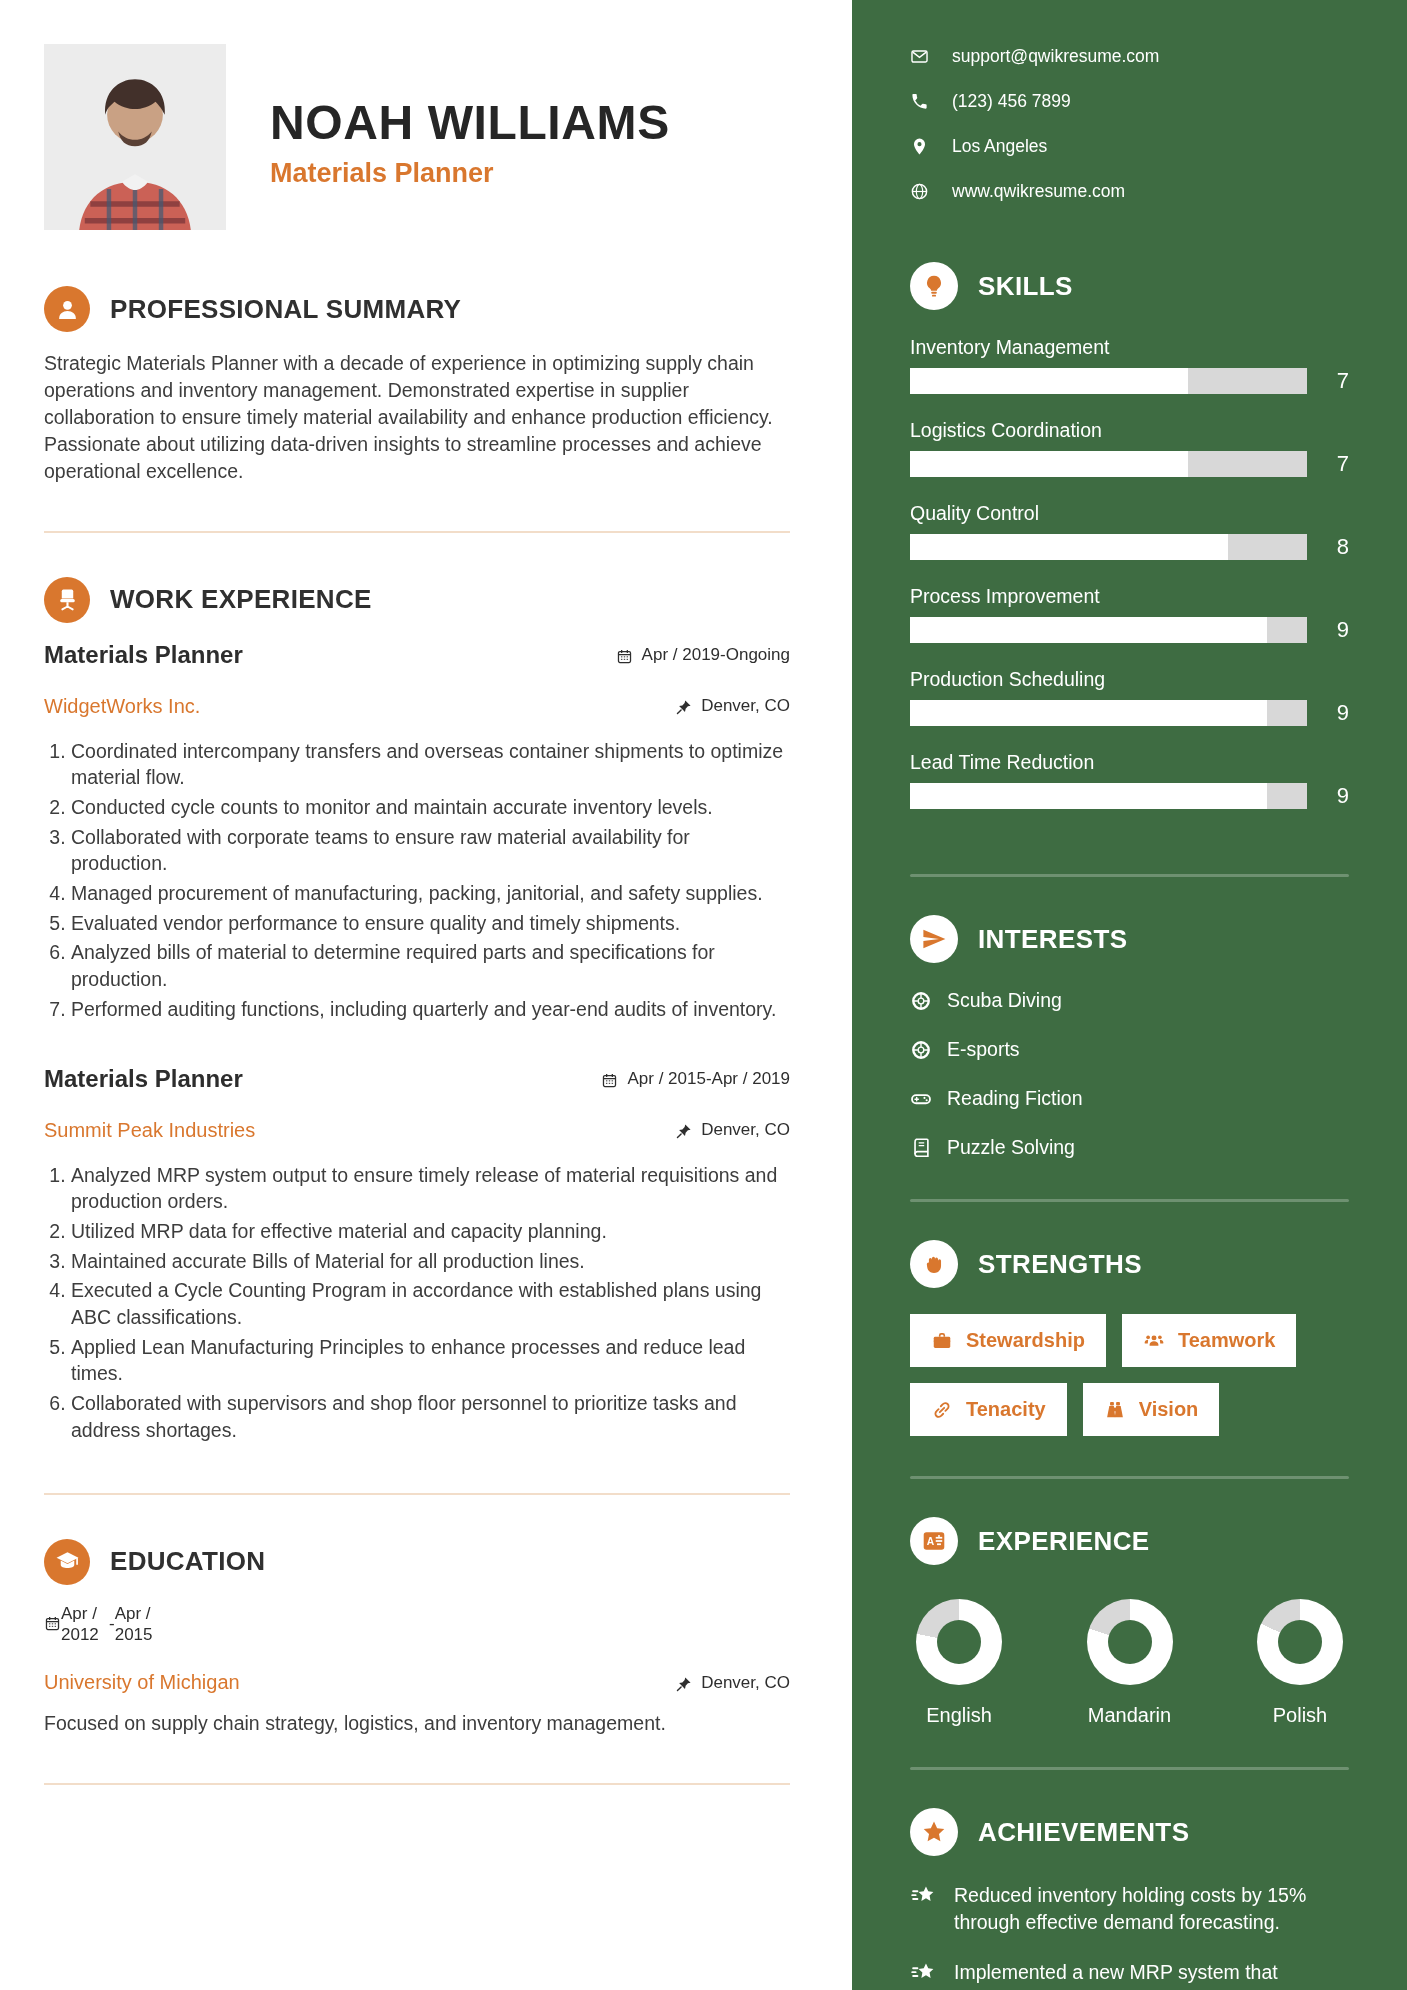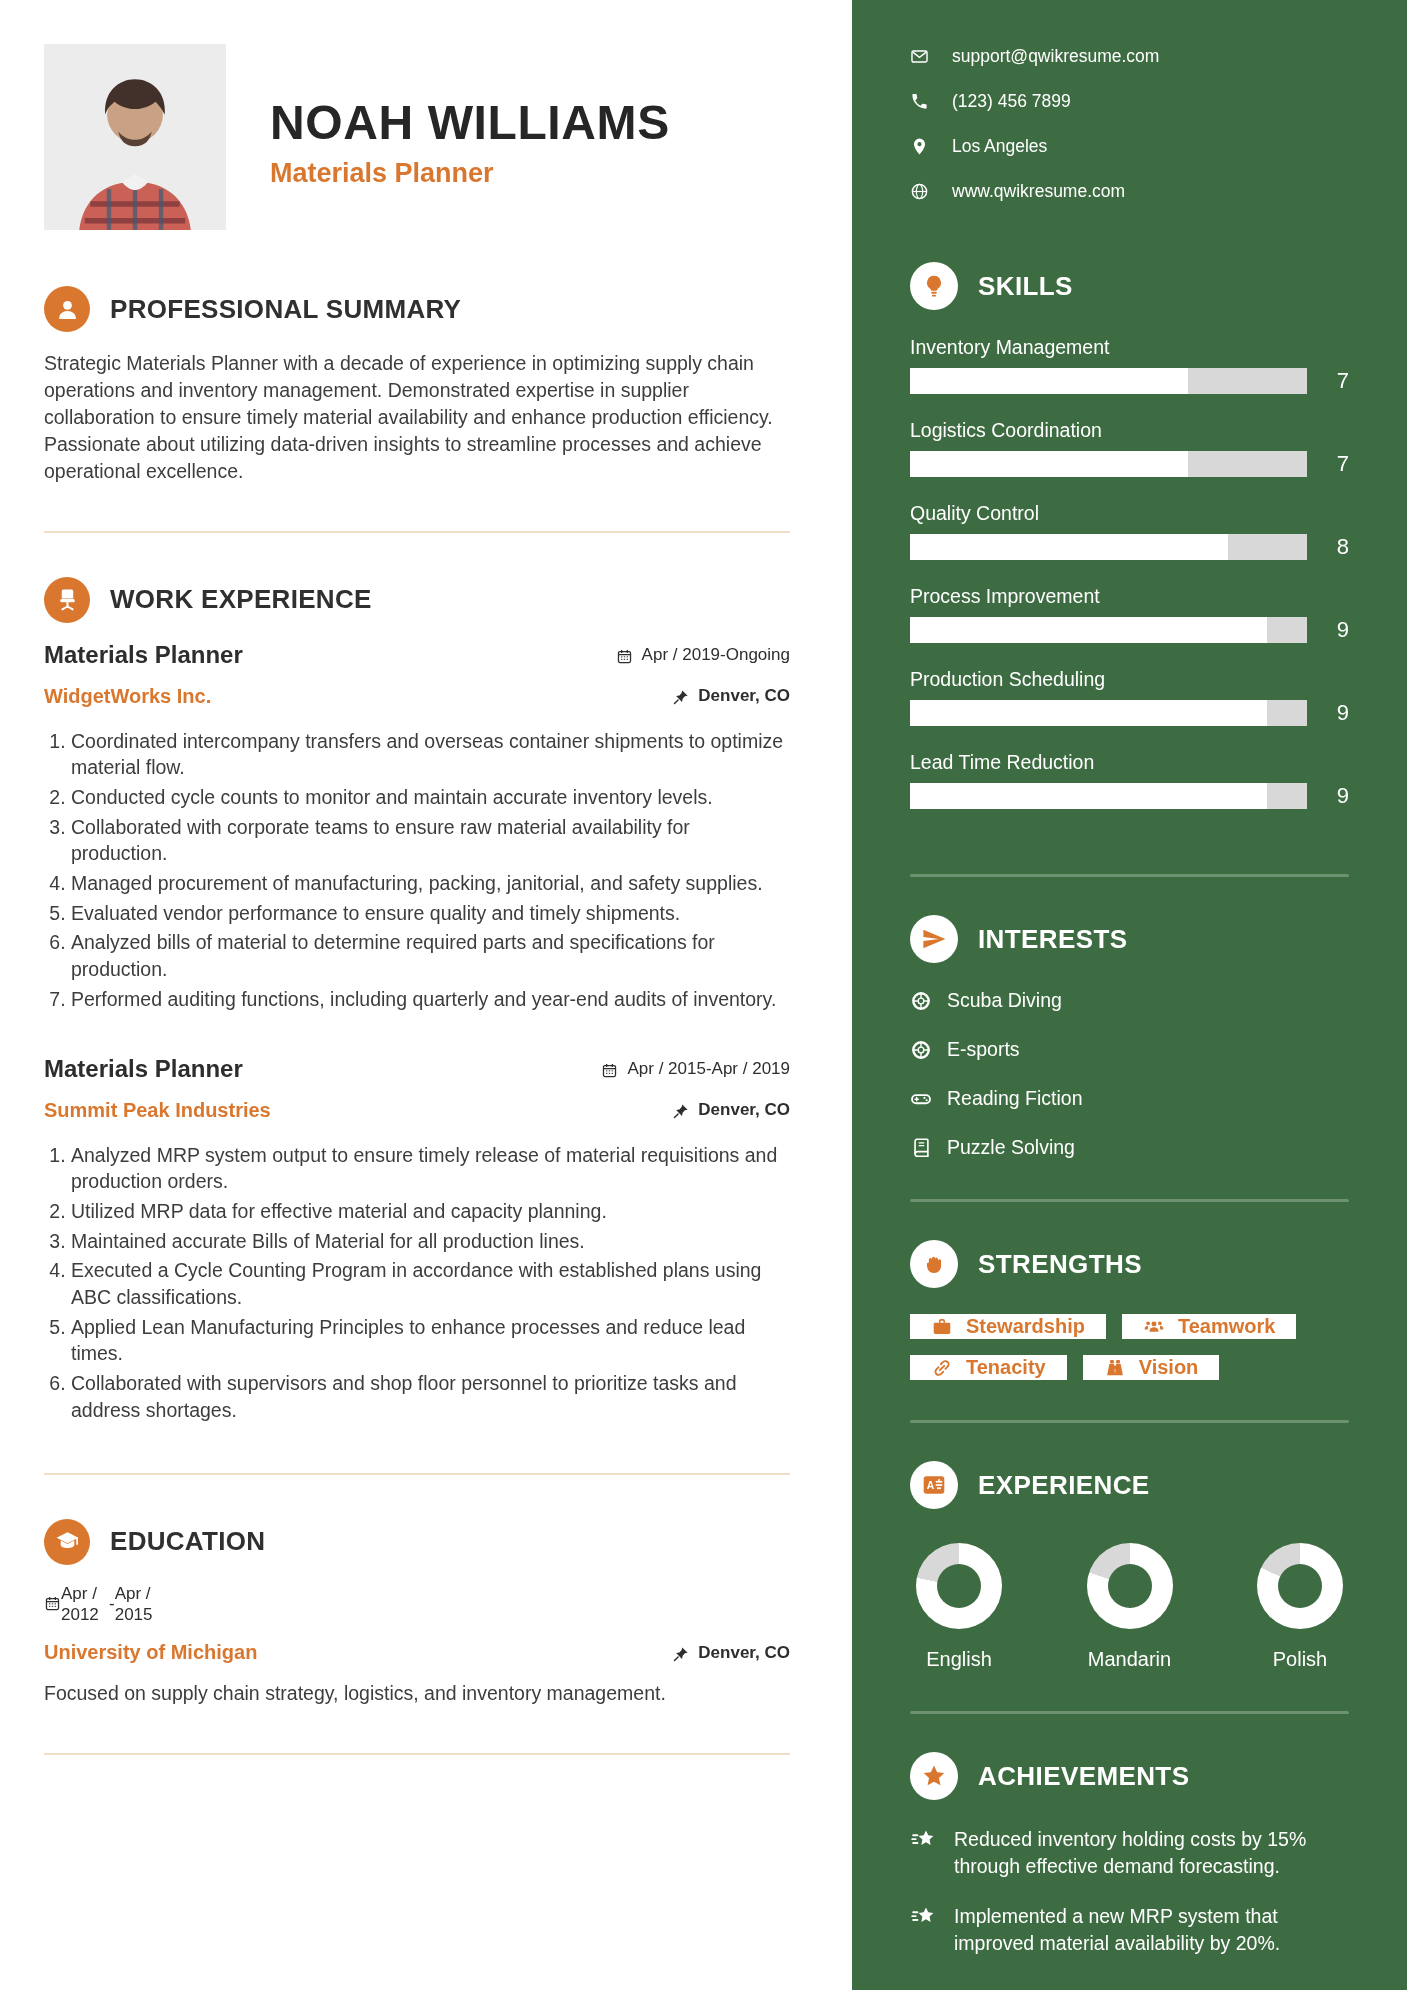--- a/index.html
+++ b/index.html
@@ -32,21 +32,21 @@
   .summary-text{font-size:19.5px;line-height:1.38;color:var(--body-text);}
 
   .divider{height:2px;background:var(--tan);margin:46px 0 44px;}
 
   .job{margin-top:4px;}
   .job + .job{margin-top:42px;}
   .row-split{display:flex;justify-content:space-between;align-items:center;}
   .job-title{font-size:24px;font-weight:700;color:var(--ink);}
   .meta{display:flex;align-items:flex-end;gap:9px;font-size:17px;color:#2e2e2e;white-space:nowrap;}
   .meta svg{width:17px;height:17px;flex:none;}
-  .job-sub{margin-top:16px;font-weight:bold;}
+  .job-sub{margin-top:26px;}
   .company{font-size:20px;color:var(--accent);}
   ol.bullets{margin:20px 0 0;padding-left:27px;font-size:19.5px;line-height:1.37;color:var(--body-text);}
   ol.bullets li{margin-bottom:3px;}
 
   .degree{font-size:24px;font-weight:700;color:var(--ink);max-width:470px;line-height:1.3;}
   .edu-dates{display:flex;align-items:center;gap:0;font-size:17px;color:#2e2e2e;}
   .edu-dates svg{width:17px;height:17px;flex:none;}
   .edu-date{width:48px;line-height:1.25;}
   .edu-note{margin-top:16px;font-size:19.5px;line-height:1.38;}
 
@@ -69,21 +69,21 @@
   .skill-row{display:flex;align-items:center;gap:16px;}
   .bar{flex:1;height:26px;background:var(--track);}
   .bar-fill{height:100%;background:#fff;}
   .bar-num{font-size:22px;width:26px;text-align:right;flex:none;}
 
   .interests-grid{display:grid;grid-template-columns:1fr;row-gap:26px;column-gap:8px;font-size:19.5px;}
   .interest{display:flex;align-items:center;gap:15px;}
   .interest svg{width:22px;height:22px;flex:none;}
 
   .chips{display:flex;flex-wrap:wrap;gap:16px;}
-  .chip{background:#fff;color:var(--accent);display:flex;align-items:center;gap:13px;padding:1px 21px;font-size:20px;font-weight:600;}
+  .chip{background:#fff;color:var(--accent);display:flex;align-items:center;gap:13px;padding:15px 21px;font-size:20px;font-weight:600;}
   .chip svg{width:22px;height:22px;flex:none;}
 
   .langs{display:flex;justify-content:space-between;padding:8px 6px 0;}
   .lang{display:flex;flex-direction:column;align-items:center;gap:19px;}
   .donut{width:86px;height:86px;border-radius:50%;position:relative;background:conic-gradient(#fff 0 80%, var(--track) 80% 100%);}
   .donut-hole{position:absolute;inset:21px;background:var(--green);border-radius:50%;}
   .lang-label{font-size:20px;}
 
   .ach{display:flex;gap:17px;margin-bottom:22px;font-size:19.5px;line-height:1.4;}
   .ach svg{width:27px;height:27px;flex:none;margin-top:1px;}

